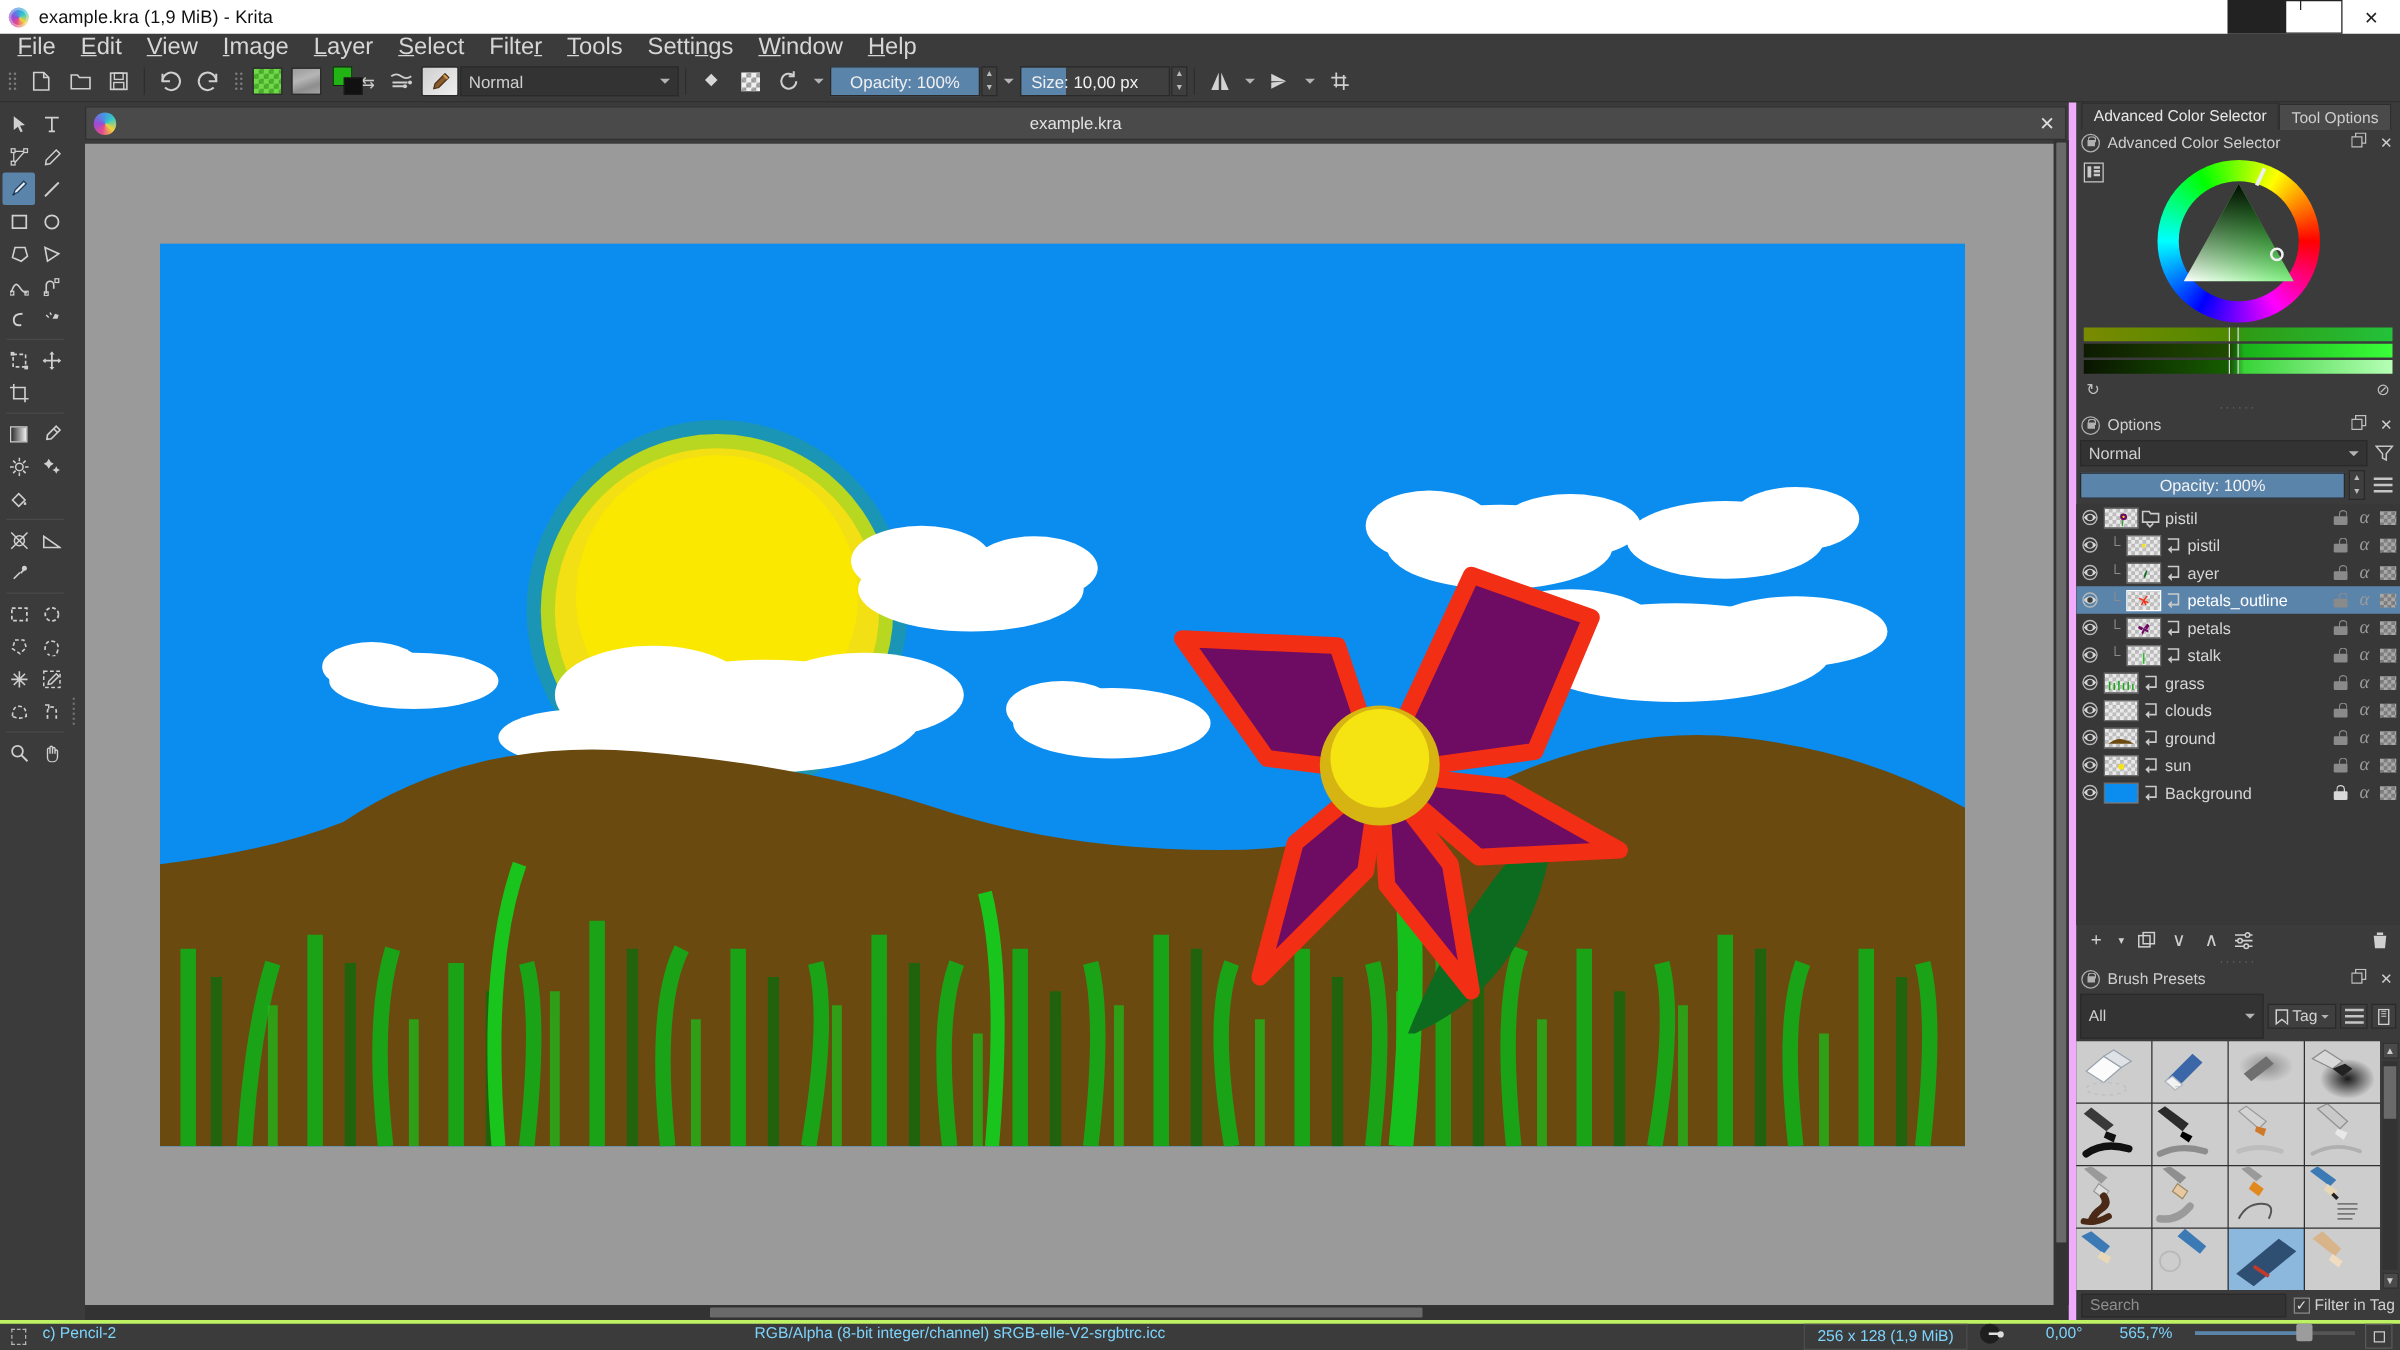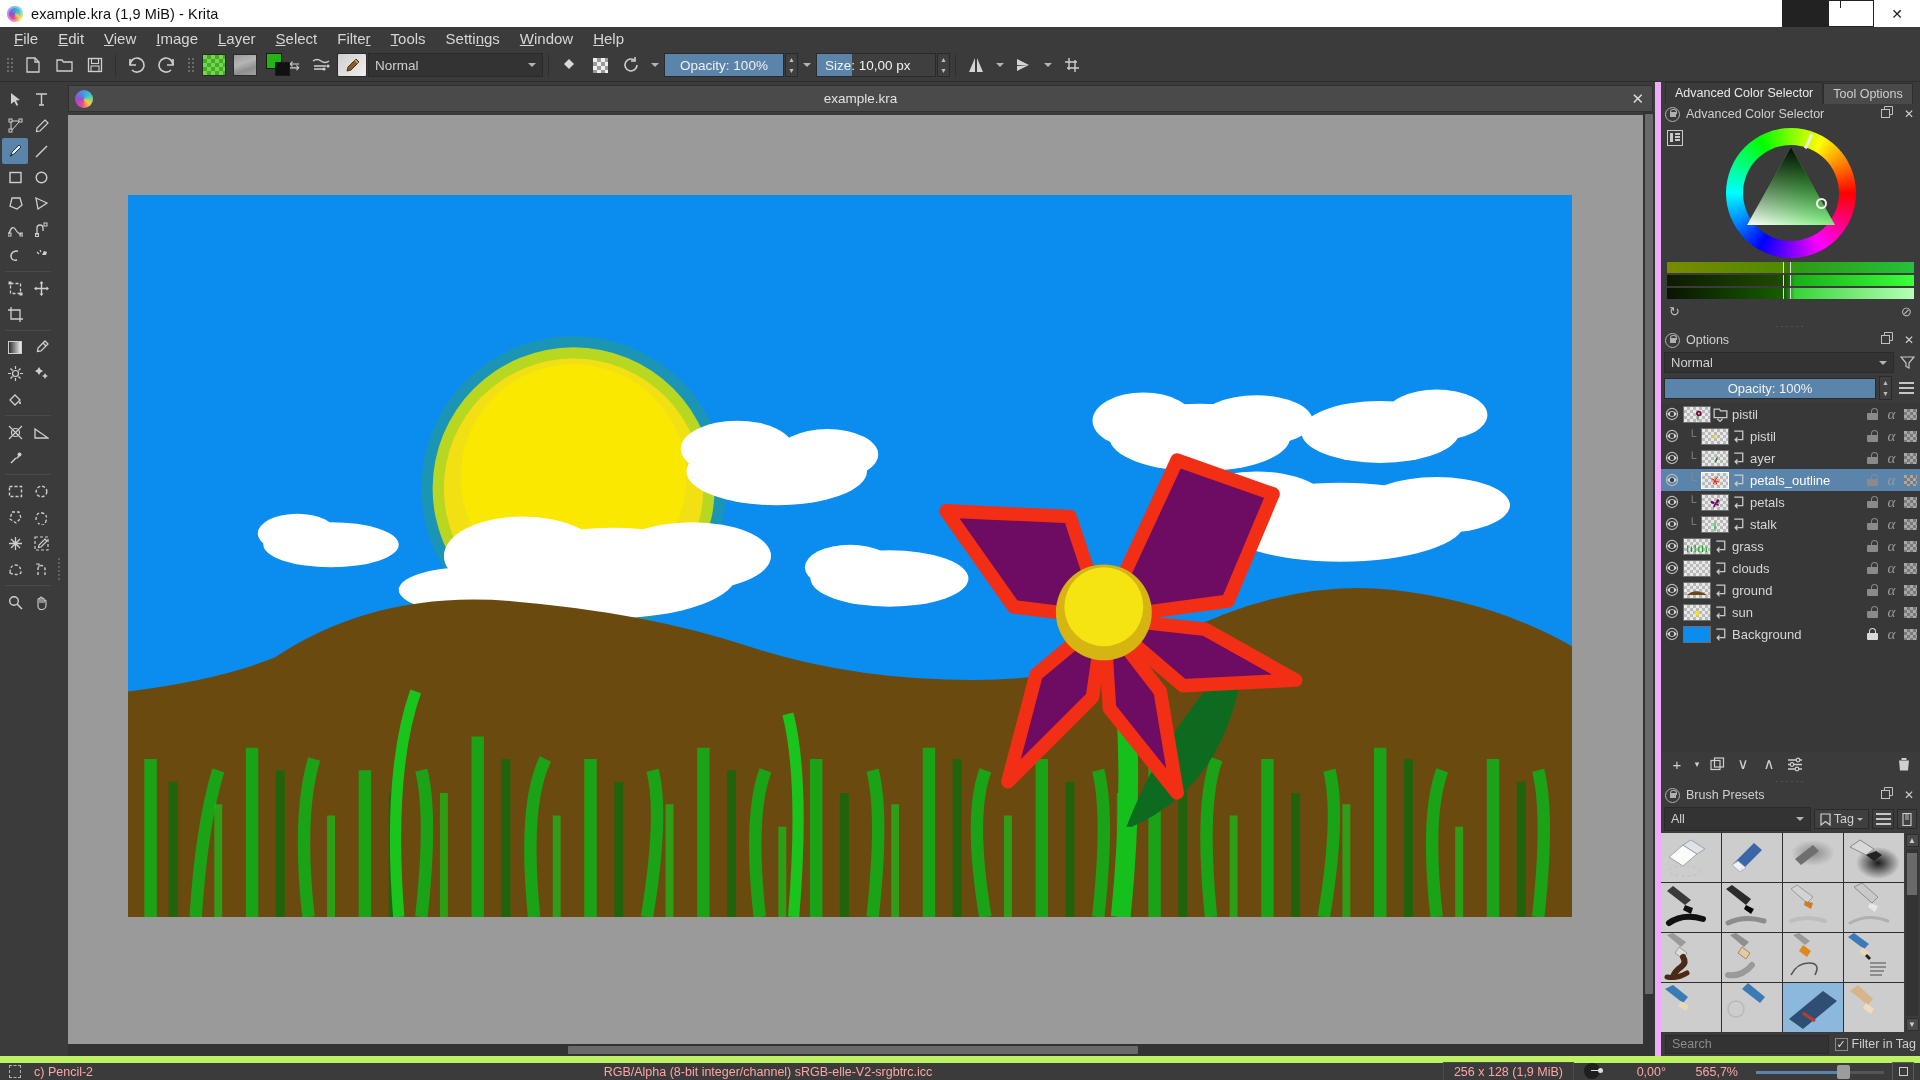--- a/index.html
+++ b/index.html
@@ -22,21 +22,21 @@
   .wincontrols div { width:46px; height:27px; display:flex; align-items:center;
         justify-content:center; color:#222; font-size:14px; }
   .wc-min { width:11px; height:1px; background:#222; }
   .wc-max { width:9px; height:9px; border:1px solid #222; position:relative; }
   .wc-max:before { content:''; position:absolute; left:2px; top:-3px; width:9px; height:9px;
         border:1px solid #222; border-bottom:none; border-left:none; }
 
   
   .menubar { height:22px; background:#3b3b3b; display:flex; align-items:center;
              padding-left:4px; flex:0 0 22px; }
-  .menubar .mi { padding:2px 10px; font-size:15px; color:#d6d6d6; cursor:default; }
+  .menubar .mi { padding:2px 10px; font-size:19px; color:#d6d6d6; cursor:default; }
   .menubar .mi u { text-decoration:underline; }
 
   
   .toolbar { height:33px; background:#3b3b3b; display:flex; align-items:center;
              border-bottom:1px solid #2e2e2e; flex:0 0 33px; padding-left:2px; gap:1px; }
   .tb-btn { width:30px; height:28px; display:flex; align-items:center; justify-content:center;
             border-radius:2px; }
   .grip { width:7px; height:22px; display:flex; flex-wrap:wrap; align-content:center;
           justify-content:center; gap:2px; margin:0 4px; }
   .grip i { width:2px; height:2px; background:#7d7d7d; border-radius:50%; display:block; }
@@ -198,21 +198,21 @@
                        linear-gradient(45deg,#7a7a7a 25%,#a8a8a8 25%,#a8a8a8 75%,#7a7a7a 75%);
       background-size:6px 6px; background-position:0 0,3px 3px; }
 
   .layer-toolbar { height:24px; display:flex; align-items:center; gap:2px; padding:0 4px; flex:0 0 24px; }
   .lt-btn { width:24px; height:22px; display:flex; align-items:center; justify-content:center;
       color:#d0d0d0; font-size:15px; }
 
   
   .bp-dock { flex:0 0 auto; display:flex; flex-direction:column; }
   .bp-row { display:flex; align-items:center; padding:2px 3px; gap:3px; }
-  .bp-combo { flex:1; height:24px; background:#333; border:1px solid #2a2a2a; position:relative;
+  .bp-combo { flex:1; height:36px; background:#333; border:1px solid #2a2a2a; position:relative;
       display:flex; align-items:center; padding:0 6px; font-size:12.5px; color:#d0d0d0; }
   .bp-tag { height:20px; background:#3f3f3f; border:1px solid #2a2a2a; display:flex;
       align-items:center; gap:3px; padding:0 5px; font-size:12.5px; color:#d0d0d0; }
   .bp-grid { display:flex; }
   .bp-cells { flex:1; display:grid; grid-template-columns:repeat(4,1fr); gap:1px;
       background:#2e2e2e; }
   .bp-cell { height:49px; background:#cdcdcd; position:relative; overflow:hidden; }
   .bp-cell.sel { background:#7ea9cf; box-shadow:inset 0 0 0 2px #3c6a96; }
   .bp-scroll { width:16px; background:#3b3b3b; display:flex; flex-direction:column;
       align-items:center; justify-content:space-between; padding:1px 0; }
@@ -222,22 +222,22 @@
   .bp-scroll .tr:after{content:'';position:absolute;left:1px;top:4px;width:10px;height:42px;
       background:#6a6a6a;}
   .bp-foot { height:22px; display:flex; align-items:center; gap:6px; padding:12px 4px; flex:0 0 22px; }
   .bp-search { flex:1; height:19px; background:#333; border:1px solid #2a2a2a; color:#8d8d8d;
       font-size:12.5px; display:flex; align-items:center; padding:0 6px; }
   .bp-chk { display:flex; align-items:center; gap:4px; font-size:12.5px; color:#cfcfcf; }
   .bp-chk .bx { width:13px; height:13px; border:1px solid #8a8a8a; background:#3b3b3b;
       display:flex; align-items:center; justify-content:center; font-size:11px; color:#e0e0e0; }
 
   
-  .statusbar { height:24px; background:#3b3b3b; display:flex; align-items:center;
-      font-size:12.5px; color:#fca5a5; flex:0 0 24px; border-top:7px solid #bef264; }
+  .statusbar { height:24px; background:#3b3b3b; display:flex; 
+      font-size:12.5px; color:#7dd3fc; flex:0 0 24px; border-top:3px solid #bef264; }
   .sb-sel { width:22px; display:flex; align-items:center; justify-content:center; margin-left:4px; }
   .sb-selbox { width:12px; height:13px; border:1px dashed #b4b4b4; }
   .sb-brush { margin-left:8px; }
   .sb-mid { flex:1; text-align:center; }
   .sb-dim { border:1px solid #4c4c4c; padding:2px 10px; margin-right:8px; }
   .sb-rot-ico { width:20px; height:18px; margin-right:10px; position:relative; }
   .sb-rot-ico .c { position:absolute; left:2px; top:0; width:16px; height:16px;
       border-radius:50%; background:#1e1e1e; }
   .sb-rot-ico .n { position:absolute; left:9px; top:7px; width:9px; height:1.5px; background:#ddd; }
   .sb-rot-ico .d { position:absolute; left:16px; top:5.5px; width:5px; height:5px;

